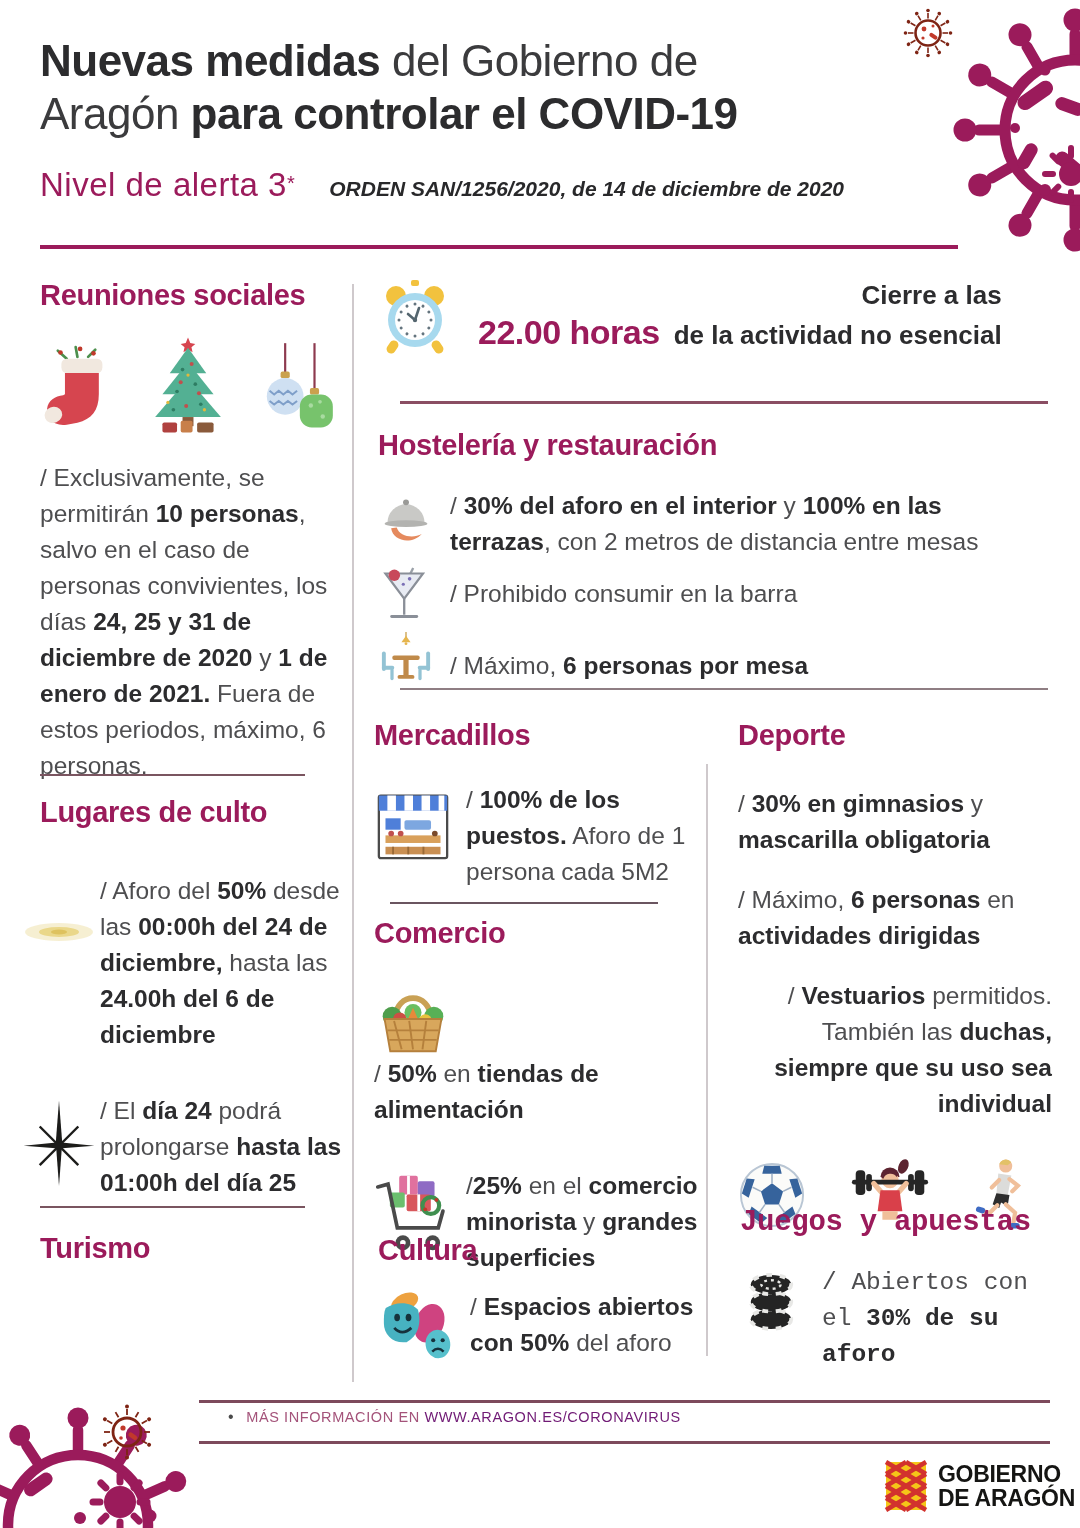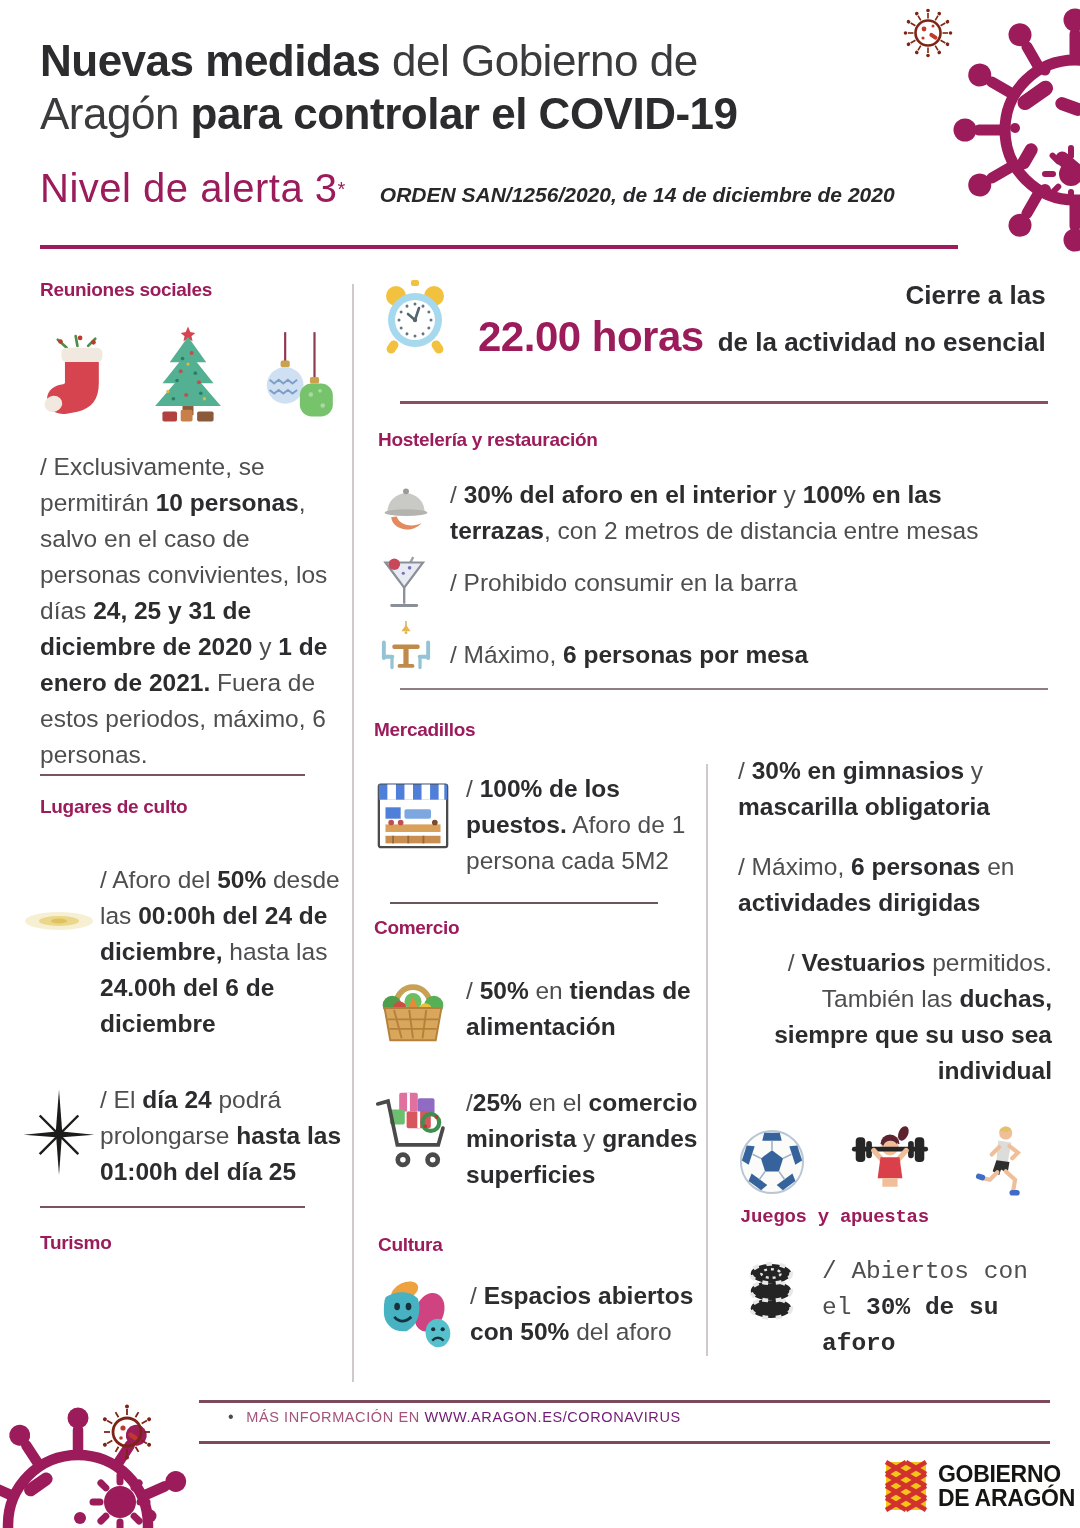--- a/index.html
+++ b/index.html
@@ -6,45 +6,45 @@
   #page{position:relative;width:1080px;height:1528px;background:#ffffff;overflow:hidden;
         font-family:"Liberation Sans",sans-serif;color:#4e4e50;}
   .abs{position:absolute;}
   h1,h2,p{margin:0;}
 
   
   .page-title{left:40px;top:34px;width:880px;font-size:44px;line-height:53px;letter-spacing:-0.5px;}
   .page-title b{color:#9b1b5b;font-weight:700;}
   .page-title span{color:#3b3b3d;font-weight:400;}
   .alert-row{left:40px;top:166px;display:flex;align-items:baseline;gap:34px;}
-  .alert-level{font-size:40px;font-weight:400;color:#9b1b5b;letter-spacing:0.5px;}
+  .alert-level{font-size:33px;font-weight:400;color:#9b1b5b;letter-spacing:0.5px;}
   .alert-mark{font-size:20px;vertical-align:super;}
   .order-ref{font-size:21px;font-style:italic;font-weight:700;color:#28282a;}
   .header-rule{left:40px;top:245px;width:918px;height:4px;background:#9b1b5b;}
 
   
-  .sec-title{font-size:19px;font-weight:700;color:#9b1b5b;letter-spacing:-0.3px;}
+  .sec-title{font-size:29px;font-weight:700;color:#9b1b5b;letter-spacing:-0.3px;}
 
   
   .body-text{font-size:24.5px;line-height:36px;color:#4e4e50;}
   .runs span{font-weight:400;}
   .runs b{font-weight:700;color:#2c2c2e;}
 
   .row{display:flex;align-items:flex-start;}
   .icon-cell{flex:0 0 auto;display:flex;justify-content:center;}
 
   
   .vdiv{width:2px;background:#cfc9cc;}
   .hdiv{height:2px;background:#7a5560;}
 
   
   .cierre{left:382px;top:280px;display:flex;align-items:flex-start;}
   .cierre-prefix{font-size:26px;font-weight:700;color:#2c2c2e;}
   .cierre-line2{display:flex;align-items:baseline;gap:14px;margin-top:2px;}
-  .cierre-time{font-size:42px;font-weight:700;color:#9b1b5b;letter-spacing:-0.5px;}
+  .cierre-time{font-size:34px;font-weight:700;color:#9b1b5b;letter-spacing:-0.5px;}
   .cierre-suffix{font-size:26px;font-weight:700;color:#2c2c2e;}
 
   
   .footer-info{left:228px;top:1408px;display:flex;align-items:center;gap:12px;
                font-size:14.5px;letter-spacing:0.6px;color:#a4537a;}
   .footer-info .bullet{color:#4a4a4a;font-size:16px;}
   .footer-info b{color:#701a75;font-weight:400;}
   .logo{left:884px;top:1460px;display:flex;align-items:center;gap:10px;}
   .logo-text{font-size:23px;line-height:24px;font-weight:700;color:#151513;letter-spacing:-0.3px;}
 </style>
@@ -363,21 +363,21 @@
         </svg>
       </div>
       <p class="body-text runs" style="flex:1;"><span>/ </span><b>100% de los puestos.</b><span> Aforo de 1 persona cada 5M2</span></p>
     </div>
   </div>
 
   <div class="abs" style="left:390px;top:902px;width:268px;height:2px;background:#6a5560;"></div>
 
   <div class="abs" style="left:374px;top:917px;width:330px;">
     <h2 class="sec-title">Comercio</h2>
-    <div class="row" style="margin-top:34px;">
+    <div class="row" style="margin-top:34px;flex-direction:column;">
       <div class="icon-cell" style="width:78px;margin-right:14px;">
         <svg width="72" height="72" viewBox="0 0 76 74">
           <path d="M20 32 a18 18 0 0 1 36 0" fill="none" stroke="#c9a155" stroke-width="6"></path>
           <circle cx="16" cy="33" r="10" fill="#4e9e4c"></circle>
           <circle cx="60" cy="33" r="10" fill="#58b056"></circle>
           <circle cx="38" cy="29" r="9" fill="#6abf62"></circle>
           <polygon points="38,24 45,40 31,40" fill="#e78a3a"></polygon>
           <circle cx="24" cy="36" r="7" fill="#cc4f44"></circle>
           <circle cx="51" cy="38" r="7" fill="#e8c23e"></circle>
           <path d="M8 36 H68 L62 70 H14 Z" fill="#d8a75c" stroke="#b5803c" stroke-width="2"></path>
@@ -409,20 +409,21 @@
             <circle cx="30" cy="80" r="3" fill="#ffffff"></circle>
           <circle cx="62" cy="80" r="8" fill="#4a4a4a"></circle>
             <circle cx="62" cy="80" r="3" fill="#ffffff"></circle>
         </svg>
       </div>
       <p class="body-text runs" style="flex:1;"><span>/</span><b>25%</b><span> en el </span><b>comercio minorista</b><span> y </span><b>grandes superficies</b></p>
     </div>
   </div>
 
   <div class="abs" style="left:738px;top:719px;width:314px;">
+    <h2 class="sec-title">Deporte</h2>
     <p class="body-text runs" style="margin-top:34px;"><span>/ </span><b>30% en gimnasios</b><span> y </span><b>mascarilla obligatoria</b></p>
     <p class="body-text runs" style="margin-top:24px;"><span>/ Máximo, </span><b>6 personas</b><span> en </span><b>actividades dirigidas</b></p>
     <p class="body-text runs" style="margin-top:24px;text-align:right;"><span>/ </span><b>Vestuarios</b><span> permitidos. También las </span><b>duchas, siempre que su uso sea individual</b></p>
     <div style="display:flex;align-items:center;gap:44px;margin-top:32px;">
       <svg width="68" height="68" viewBox="0 0 70 70">
         <circle cx="35" cy="35" r="32" fill="#fbfbf9" stroke="#b9c6d4" stroke-width="2"></circle>
         <polygon points="35,23 46.4,31.3 42.1,44.7 27.9,44.7 23.6,31.3" fill="#36639c"></polygon>
         <g fill="#36639c">
           <polygon points="27,5 43,5 45,13 25,13"></polygon>
           <polygon points="27,5 43,5 45,13 25,13" transform="rotate(72 35 35)"></polygon>

